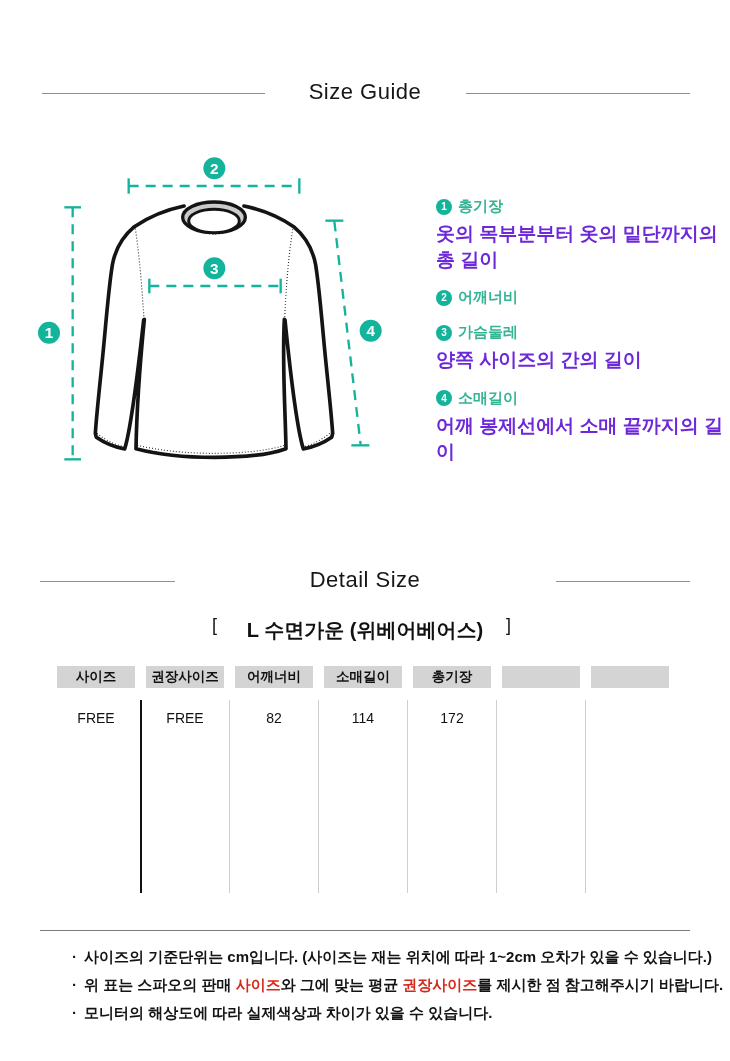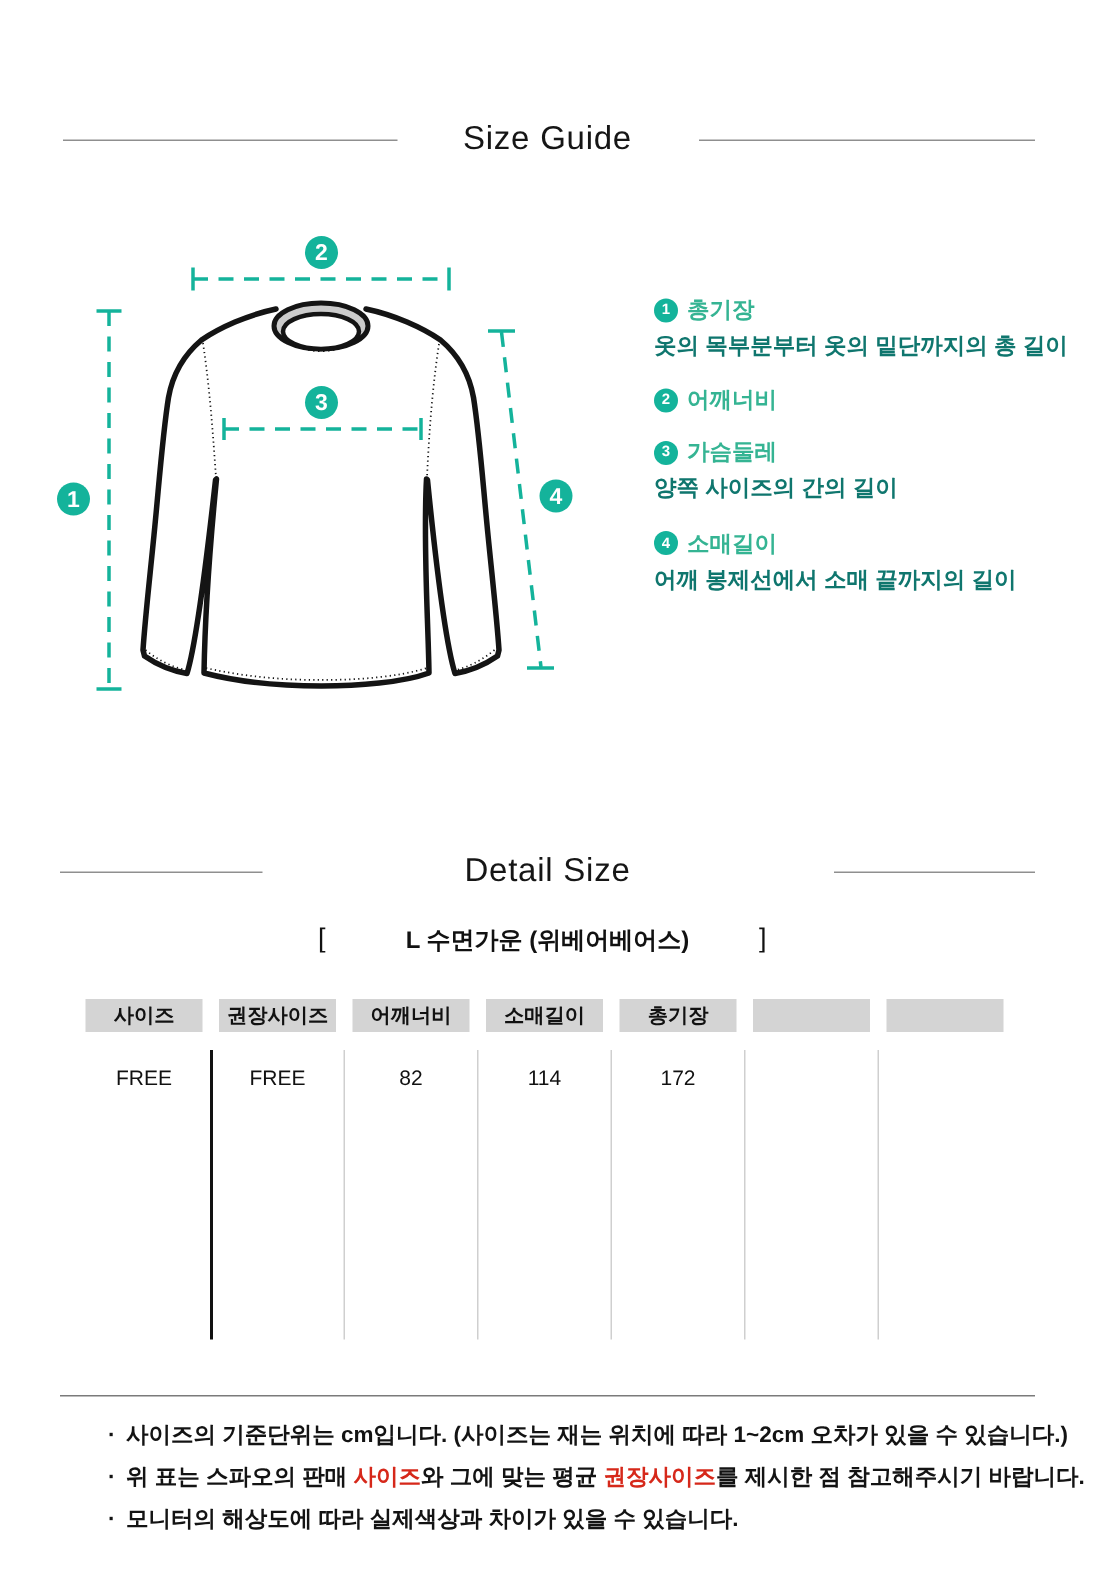--- a/index.html
+++ b/index.html
@@ -14,27 +14,27 @@
   .diagram-svg{position:absolute;left:30px;top:150px;width:400px;height:340px;}
 
   
   .legend{position:absolute;left:436px;top:197px;width:292px;}
   .legend-item{margin-bottom:16px;}
   .legend-title{display:flex;align-items:center;gap:6px;font-size:15px;font-weight:bold;
                 color:#35b493;margin-bottom:5px;}
   .legend-num{width:16px;height:16px;border-radius:50%;background:#14b39b;color:#fff;
               font-size:10px;font-weight:bold;display:flex;align-items:center;
               justify-content:center;flex:0 0 16px;}
-  .legend-desc{font-size:15px;font-weight:bold;color:#0f766e;line-height:1.35;}
+  .legend-desc{font-size:19px;font-weight:bold;color:#6d28d9;line-height:1.35;}
 
   
   .product-line{position:absolute;top:615px;left:0;width:730px;height:26px;}
   .bracket{position:absolute;top:0;font-size:18px;font-weight:400;color:#111;}
   .product-name{position:absolute;left:0;width:100%;text-align:center;top:2px;
-                font-size:16px;font-weight:bold;color:#111;}
+                font-size:20px;font-weight:bold;color:#111;}
 
   
   .thead{position:absolute;left:57px;top:666px;display:flex;gap:11px;}
   .th{width:78px;height:22px;background:#d4d4d4;display:flex;align-items:center;
       justify-content:center;font-size:13.5px;font-weight:bold;color:#111;}
   .tbody{position:absolute;left:57px;top:700px;display:flex;gap:11px;}
   .td{width:78px;text-align:center;font-size:14px;padding-top:10px;color:#111;}
   .vline{position:absolute;top:700px;height:193px;width:1px;background:#cfcfcf;}
   .vline.first{background:#111;width:2px;}
 

